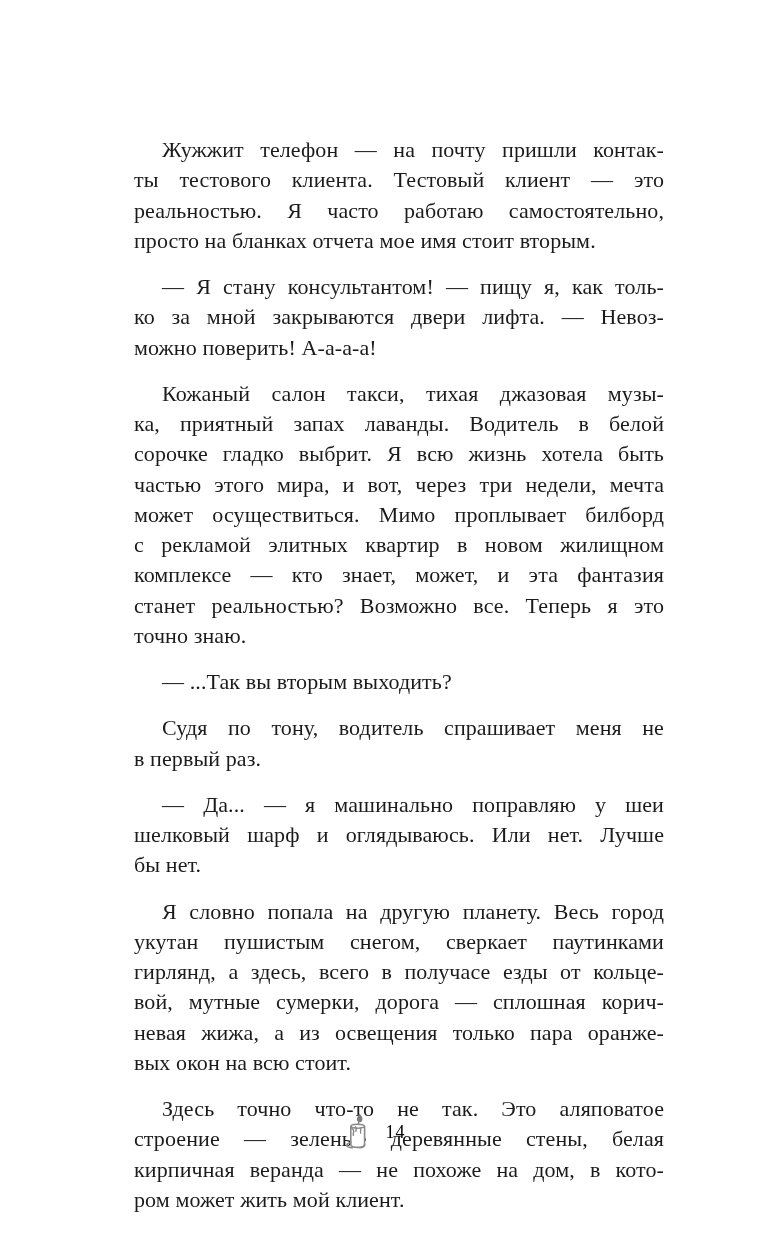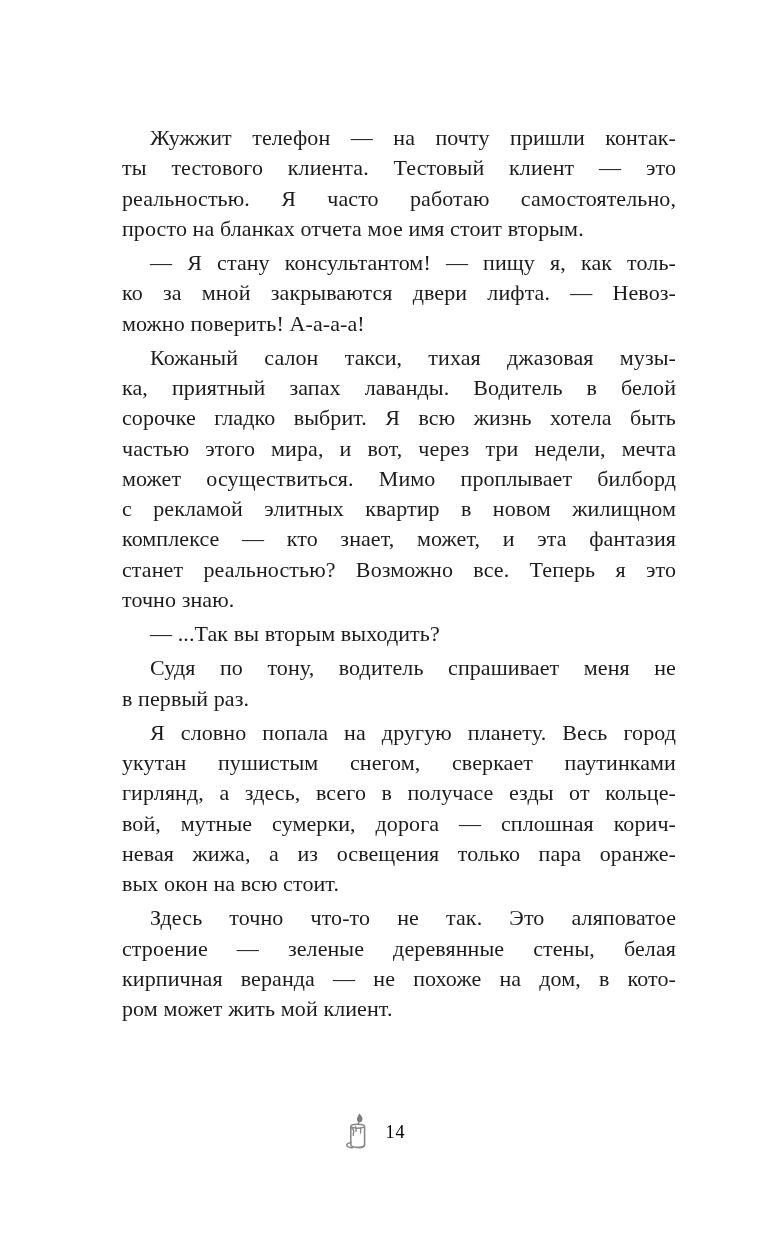--- a/index.html
+++ b/index.html
@@ -18,21 +18,21 @@
   }
   .text-block {
     position: absolute;
     left: 118px;
     top: 119px;
     width: 562px;
     font-size: 22px;
     line-height: 30.25px;
     letter-spacing: 0.1px;
   }
-  .para { margin: 4px; padding: 0; }
+  .para { margin: 16px; padding: 0; }
   .line {
     text-align: justify;
     text-align-last: justify;
     white-space: normal;
   }
   .line.last {
     text-align: right;
     text-align-last: left;
     font-family: Liberation Serif, serif;
   }
@@ -92,20 +92,25 @@
         <div class="line last">точно знаю.</div>
       </div>
       <div class="para">
         <div class="line first last">— ...Так вы вторым выходить?</div>
       </div>
       <div class="para">
         <div class="line first">Судя по тону, водитель спрашивает меня не</div>
         <div class="line last">в первый раз.</div>
       </div>
       <div class="para">
+        <div class="line first">— Да... — я машинально поправляю у шеи</div>
+        <div class="line">шелковый шарф и оглядываюсь. Или нет. Лучше</div>
+        <div class="line last">бы нет.</div>
+      </div>
+      <div class="para">
         <div class="line first">Я словно попала на другую планету. Весь город</div>
         <div class="line">укутан пушистым снегом, сверкает паутинками</div>
         <div class="line">гирлянд, а здесь, всего в получасе езды от кольце-</div>
         <div class="line">вой, мутные сумерки, дорога — сплошная корич-</div>
         <div class="line">невая жижа, а из освещения только пара оранже-</div>
         <div class="line last">вых окон на всю стоит.</div>
       </div>
       <div class="para">
         <div class="line first">Здесь точно что-то не так. Это аляповатое</div>
         <div class="line">строение — зеленые деревянные стены, белая</div>

